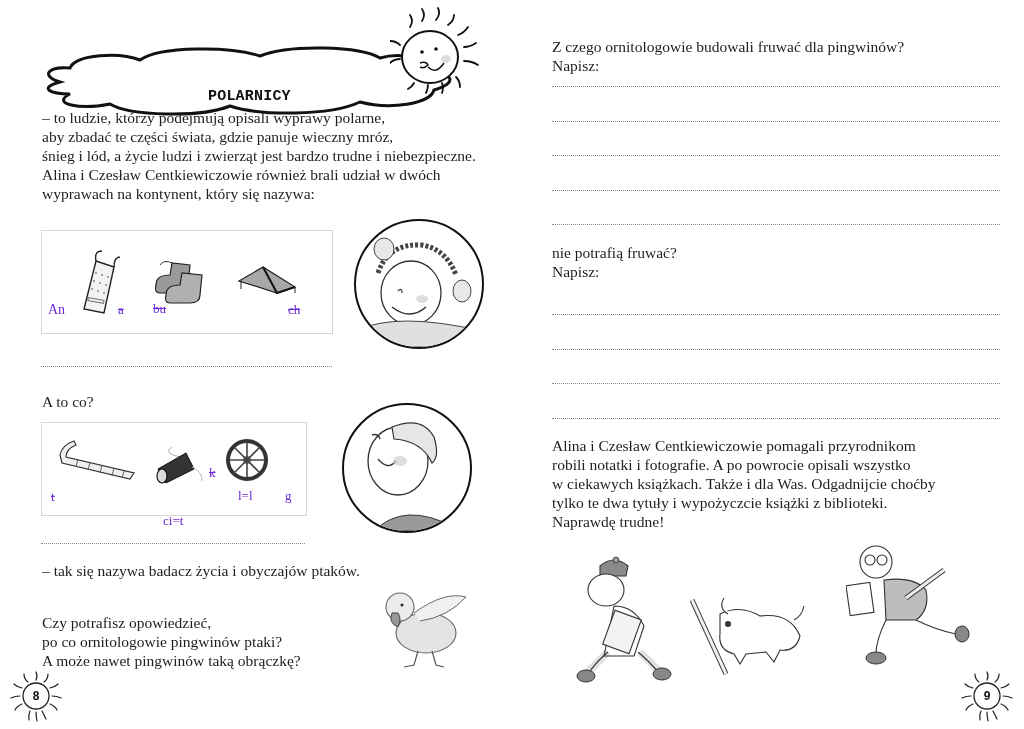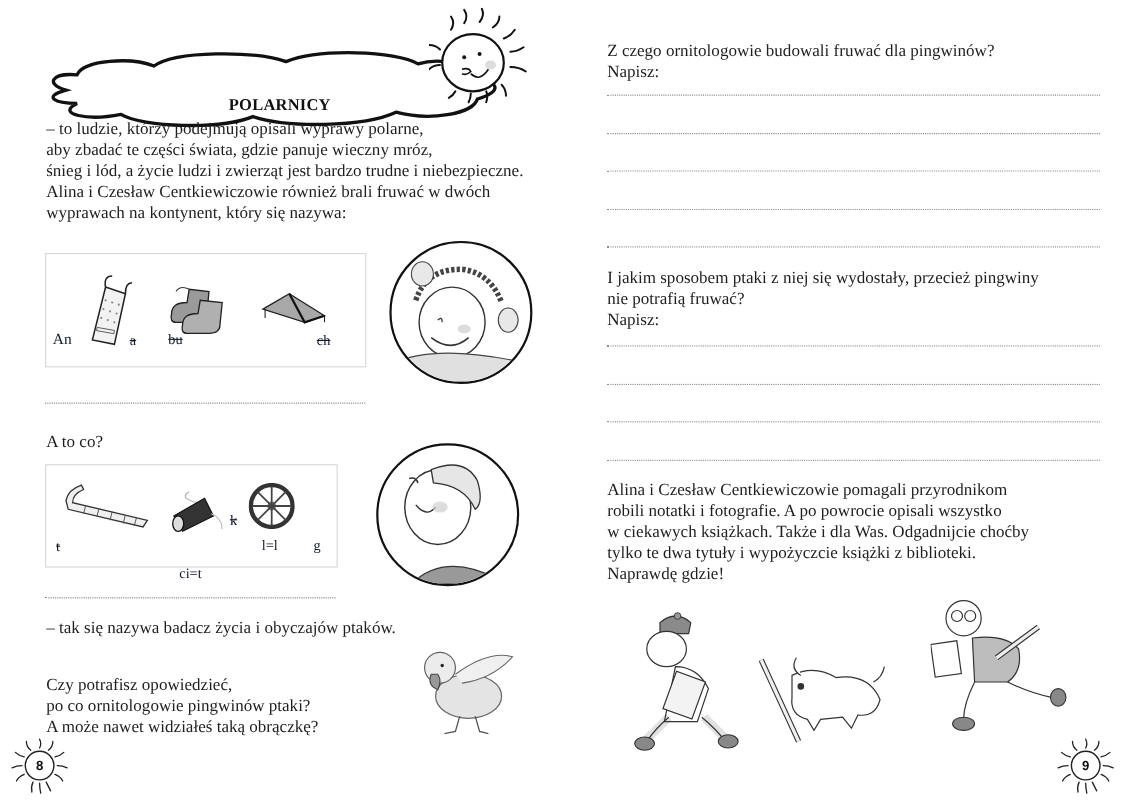--- a/index.html
+++ b/index.html
@@ -12,29 +12,29 @@
   .page { position: absolute; top: 0; height: 729px; }
   .page-left { left: 0; width: 512px; }
   .page-right { left: 512px; width: 512px; }
 
   .body-text { position: absolute; font-size: 15.5px; line-height: 19px; white-space: nowrap; }
 
   
   .title-cloud { position: absolute; left: 30px; top: 30px; width: 470px; height: 90px; }
   .title-text {
     position: absolute; left: 178px; top: 58px;
-    font-family: Liberation Serif, serif;
+    font-family: Liberation Mono, monospace;
     font-weight: bold; font-size: 15px; letter-spacing: 0.2px; color: #111;
   }
 
   
   .rebus-box {
     position: absolute; border: 1px solid #d6d6d6; background: #fff;
   }
-  .rebus-label { position: absolute; font-size: 13px; color: #0f172a; }
+  .rebus-label { position: absolute; font-size: 13px; color: #6d28d9; }
   .strike { text-decoration: line-through; }
 
   .dots {
     position: absolute; height: 0;
     border-bottom: 1.4px dotted #8a8a8a;
   }
 
   .circle-illus {
     position: absolute; border: 2.5px solid #111; border-radius: 50%; background: #fff; overflow: hidden;
   }
@@ -82,21 +82,21 @@
       <path d="M30,58 q6,-2 8,2 q-4,4 -8,2" fill="none" stroke="#111" stroke-width="1.5"></path>
       <path d="M38,62 q8,8 16,-4" fill="#fff" stroke="#111" stroke-width="1.5"></path>
       <ellipse cx="56" cy="54" rx="5" ry="4" fill="#cfcfcf" opacity="0.7"></ellipse>
     </svg>
   </div>
 
   <div class="body-text" style="left:42px;top:108px;">
     <div>– to ludzie, którzy podejmują opisali wyprawy polarne,</div>
     <div>aby zbadać te części świata, gdzie panuje wieczny mróz,</div>
     <div>śnieg i lód, a życie ludzi i zwierząt jest bardzo trudne i niebezpieczne.</div>
-    <div>Alina i Czesław Centkiewiczowie również brali fruwać w dwóch</div>
+    <div>Alina i Czesław Centkiewiczowie również brali udział w dwóch</div>
     <div>wyprawach na kontynent, który się nazywa:</div>
   </div>
 
   <div class="rebus-box" style="left:41px;top:230px;width:290px;height:102px;">
 
     <div style="position:absolute;left:36px;top:18px;">
       <svg width="44" height="66" viewBox="0 0 44 66">
         <path d="M6,60 L18,12 L36,18 L26,64 Z" fill="#f2f2f2" stroke="#222" stroke-width="1.4"></path>
         <path d="M18,12 q-2,-10 6,-10" fill="none" stroke="#222" stroke-width="1.4"></path>
         <path d="M36,18 q0,-10 6,-10" fill="none" stroke="#222" stroke-width="1.4"></path>
@@ -205,21 +205,21 @@
     </svg>
   </div>
 
   <div class="dots" style="left:41px;top:543px;width:264px;"></div>
 
   <div class="body-text" style="left:42px;top:561px;">– tak się nazywa badacz życia i obyczajów ptaków.</div>
 
   <div class="body-text" style="left:42px;top:613px;">
     <div>Czy potrafisz opowiedzieć,</div>
     <div>po co ornitologowie pingwinów ptaki?</div>
-    <div>A może nawet widziałeś taką obrączkę?</div>
+    <div>A może nawet pingwinów taką obrączkę?</div>
   </div>
 
   <div style="position:absolute;left:374px;top:583px;">
     <svg width="100" height="90" viewBox="0 0 100 90">
       <ellipse cx="52" cy="50" rx="30" ry="20" fill="#e4e4e4" stroke="#666" stroke-width="1.1"></ellipse>
       <circle cx="26" cy="24" r="14" fill="#ececec" stroke="#666" stroke-width="1.1"></circle>
       <path d="M18,30 q-4,10 6,14 q4,-8 0,-14 Z" fill="#999" stroke="#444" stroke-width="1"></path>
       <path d="M40,30 q30,-22 52,-16 q-18,20 -46,24" fill="#f0f0f0" stroke="#666" stroke-width="1"></path>
       <path d="M44,68 l-4,14 l-10,2 M58,68 l4,14 l8,2" fill="none" stroke="#555" stroke-width="1.2"></path>
       <circle cx="28" cy="22" r="1.5" fill="#222"></circle>
@@ -255,36 +255,35 @@
     <div>Napisz:</div>
   </div>
 
   <div class="dots" style="left:40px;top:86px;width:448px;"></div>
   <div class="dots" style="left:40px;top:121px;width:448px;"></div>
   <div class="dots" style="left:40px;top:155px;width:448px;"></div>
   <div class="dots" style="left:40px;top:190px;width:448px;"></div>
   <div class="dots" style="left:40px;top:224px;width:448px;"></div>
 
   <div class="body-text" style="left:40px;top:243px;">
-    <div>I jakim sposobem ptaki z niej się wydostały, przecież pingwiny</div>
     <div>nie potrafią fruwać?</div>
     <div>Napisz:</div>
   </div>
 
   <div class="dots" style="left:40px;top:314px;width:448px;"></div>
   <div class="dots" style="left:40px;top:349px;width:448px;"></div>
   <div class="dots" style="left:40px;top:383px;width:448px;"></div>
   <div class="dots" style="left:40px;top:418px;width:448px;"></div>
 
   <div class="body-text" style="left:40px;top:436px;">
     <div>Alina i Czesław Centkiewiczowie pomagali przyrodnikom</div>
     <div>robili notatki i fotografie. A po powrocie opisali wszystko</div>
     <div>w ciekawych książkach. Także i dla Was. Odgadnijcie choćby</div>
     <div>tylko te dwa tytuły i wypożyczcie książki z biblioteki.</div>
-    <div>Naprawdę gdzie!</div>
+    <div>Naprawdę trudne!</div>
   </div>
 
   <div style="position:absolute;left:52px;top:556px;">
     <svg width="120" height="130" viewBox="0 0 120 130">
       <path d="M36,10 q14,-12 28,0 l-2,10 l-26,0 Z" fill="#8a8a8a" stroke="#333" stroke-width="1.1"></path>
       <circle cx="52" cy="4" r="3" fill="#999" stroke="#333" stroke-width="0.8"></circle>
       <ellipse cx="42" cy="34" rx="18" ry="16" fill="#fff" stroke="#333" stroke-width="1.1"></ellipse>
       <path d="M50,50 q20,0 30,20 l-10,30 l-30,0 Z" fill="#fff" stroke="#333" stroke-width="1.1"></path>
       <rect x="44" y="58" width="28" height="36" fill="#f3f3f3" stroke="#333" stroke-width="1.1" transform="rotate(20 58 76)"></rect>
       <path d="M44,96 l-20,20 M76,96 l20,20" stroke="#333" stroke-width="8" fill="none" opacity="0.15"></path>

